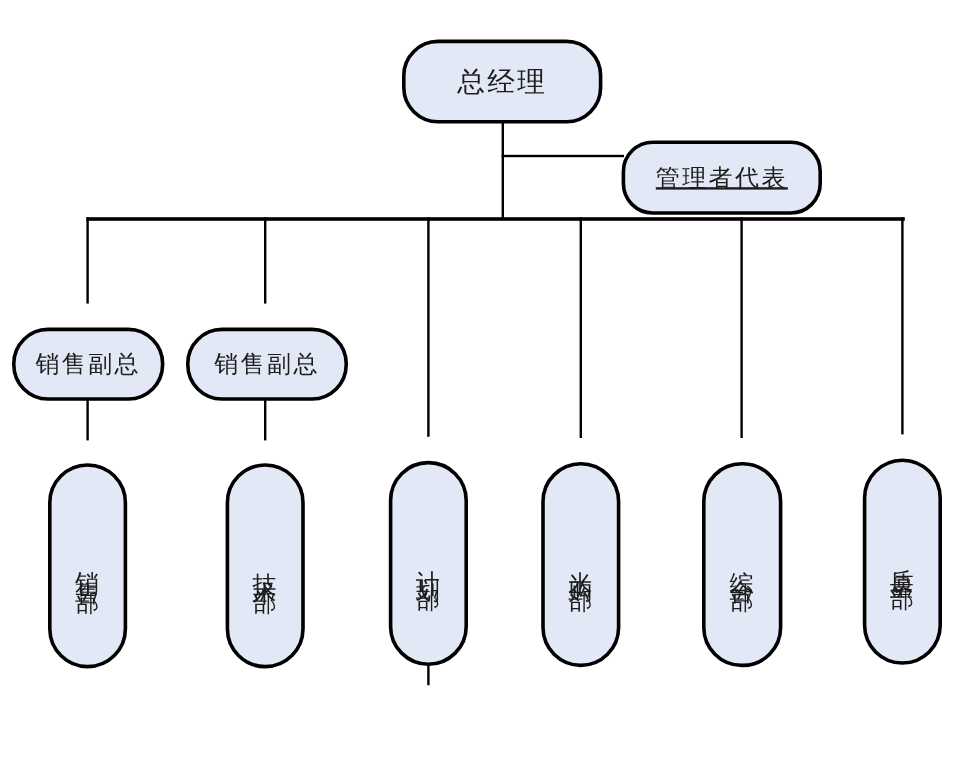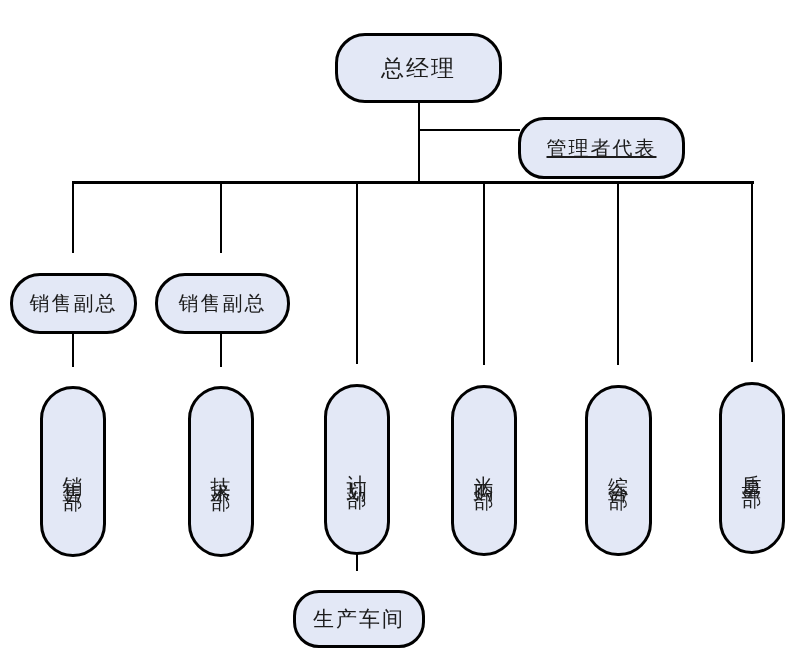--- a/index.html
+++ b/index.html
@@ -117,17 +117,14 @@
   </div>
 
   <div class="node pill n-p5">
     <span>综合部</span>
   </div>
 
   <div class="node pill n-p6">
     <span>质量部</span>
   </div>
 
-  <div class="node h-node n-ws">
-    <span>生产车间</span>
-  </div>
 
 </div>
 
 </body></html>

